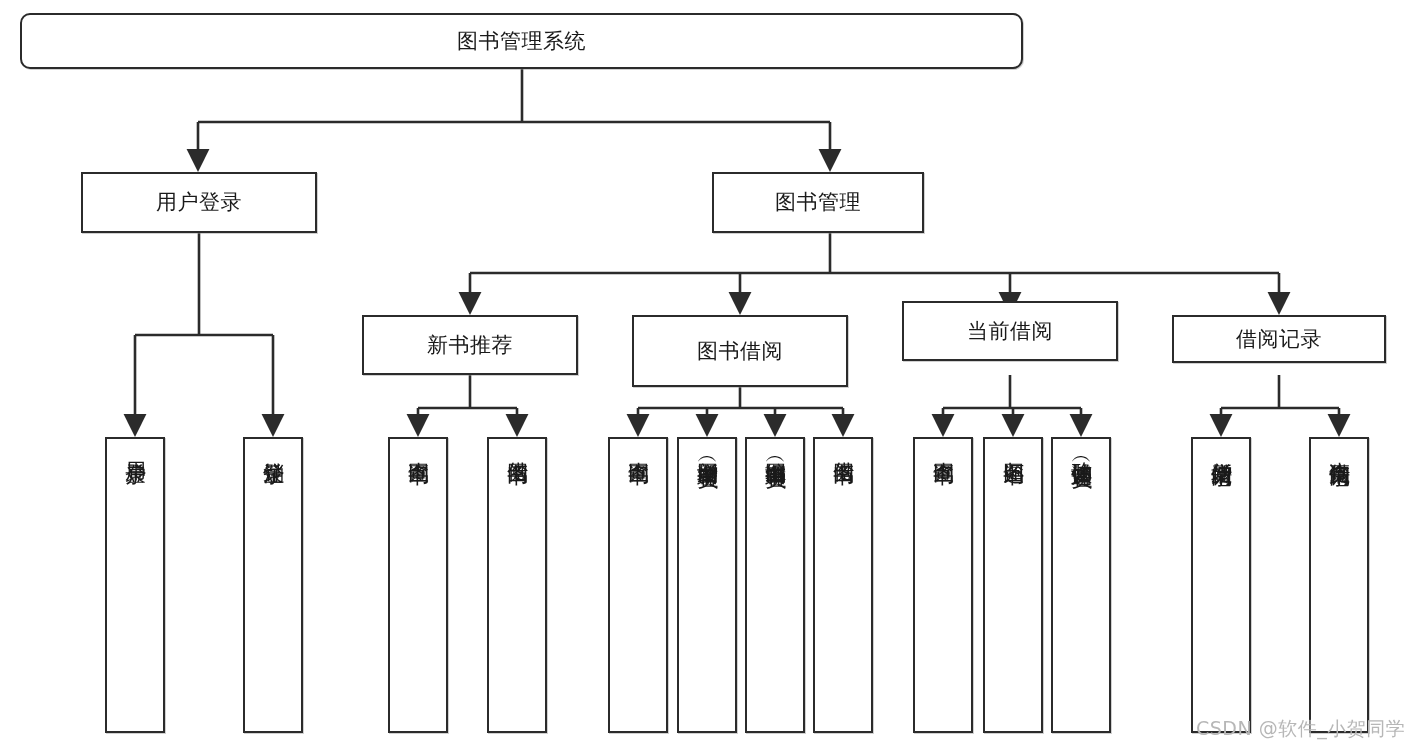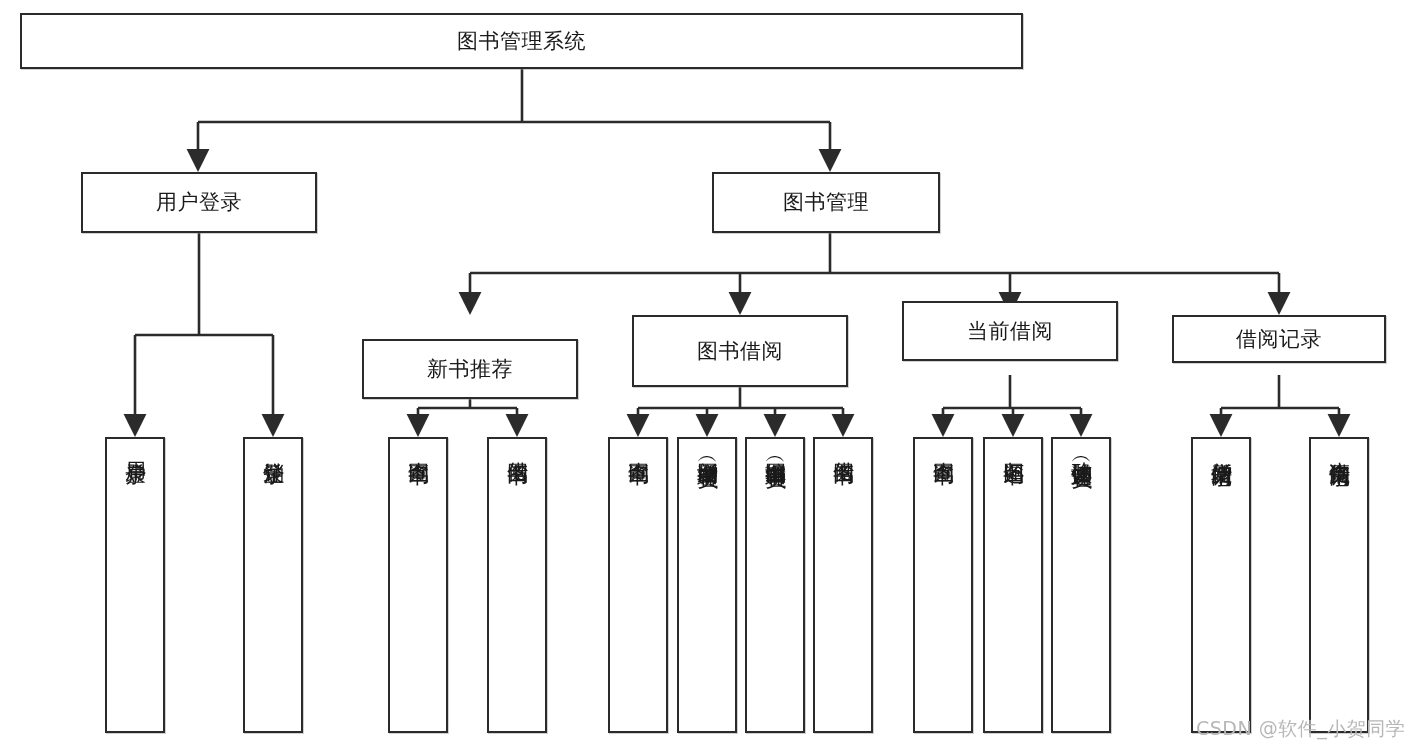--- a/index.html
+++ b/index.html
@@ -110,32 +110,32 @@
       <path d="M 1013 408 L 1013 433" marker-end="url(#arrow)"></path>
       <path d="M 1081 408 L 1081 433" marker-end="url(#arrow)"></path>
 
       <path d="M 1279 375 L 1279 408"></path>
       <path d="M 1221 408 L 1339 408"></path>
       <path d="M 1221 408 L 1221 433" marker-end="url(#arrow)"></path>
       <path d="M 1339 408 L 1339 433" marker-end="url(#arrow)"></path>
     </g>
   </svg>
 
-  <div class="node" id="node-root" style="left: 20px; top: 13px; width: 1003px; height: 56px;">
+  <div class="node" id="node-root" style="left: 20px; top: 13px; width: 1003px; height: 56px; border-radius: 10px;">
     <span class="node-label">图书管理系统</span>
   </div>
 
   <div class="node" id="node-l2-0" style="left: 81px; top: 172px; width: 236px; height: 61px;">
     <span class="node-label">用户登录</span>
   </div>
-  <div class="node" id="node-l2-1" style="left: 712px; top: 172px; width: 228px; height: 61px;">
+  <div class="node" id="node-l2-1" style="left: 712px; top: 172px; width: 212px; height: 61px;">
     <span class="node-label">图书管理</span>
   </div>
 
-  <div class="node" id="node-l3-0" style="left: 362px; top: 315px; width: 216px; height: 60px; margin-top: 24px;">
+  <div class="node" id="node-l3-0" style="left: 362px; top: 315px; width: 216px; height: 60px;">
     <span class="node-label">新书推荐</span>
   </div>
   <div class="node" id="node-l3-1" style="left: 632px; top: 315px; width: 216px; height: 72px;">
     <span class="node-label">图书借阅</span>
   </div>
   <div class="node" id="node-l3-2" style="left: 902px; top: 301px; width: 216px; height: 60px;">
     <span class="node-label">当前借阅</span>
   </div>
   <div class="node" id="node-l3-3" style="left: 1172px; top: 315px; width: 214px; height: 48px;">
     <span class="node-label">借阅记录</span>

